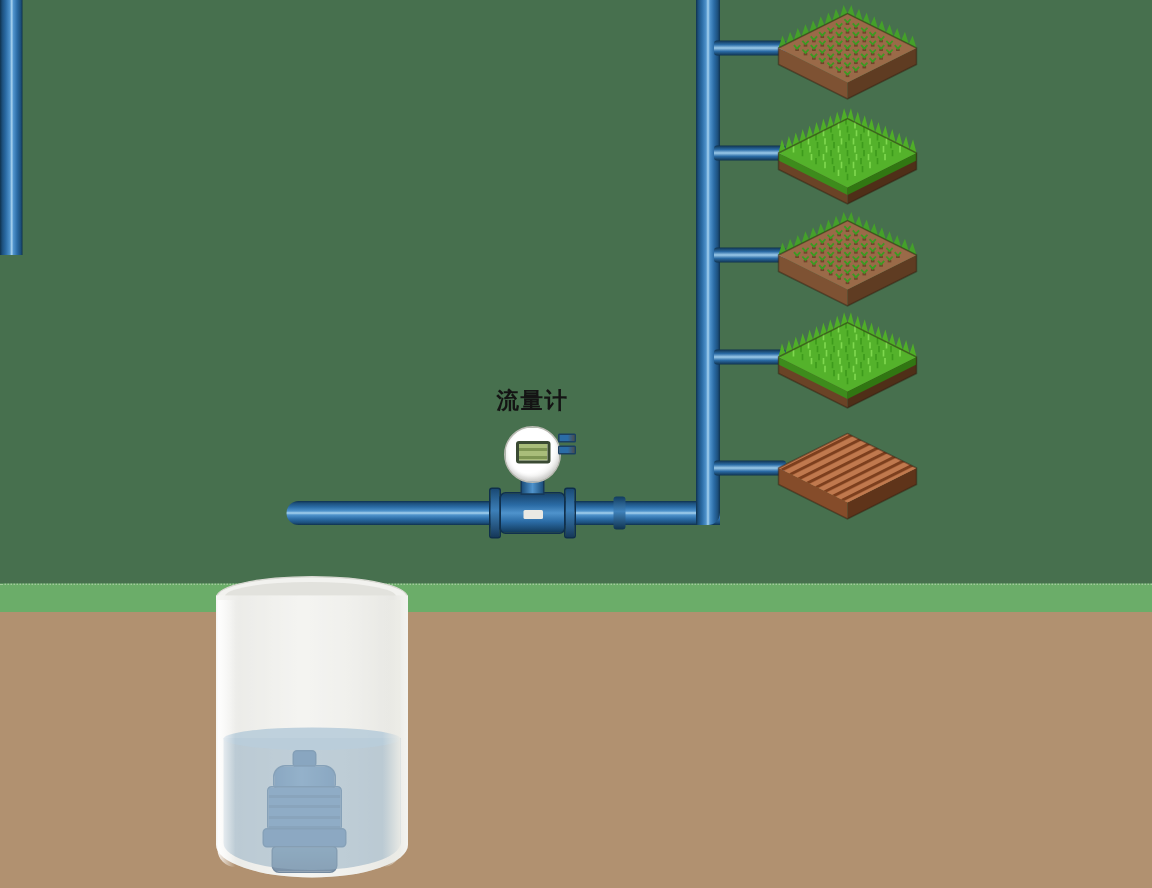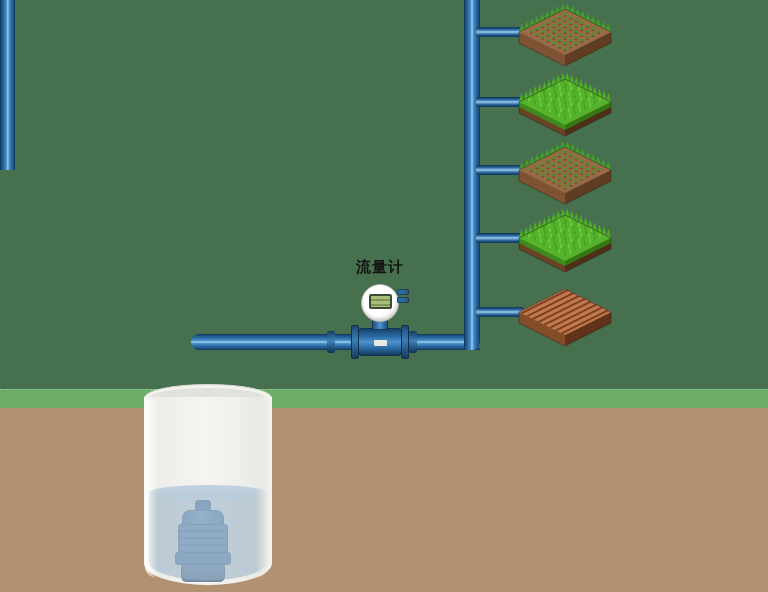--- a/index.html
+++ b/index.html
@@ -52,21 +52,21 @@
   .pump-cap{left:25px;top:2px;width:16px;height:12px;background:#35679f;border:1px solid #24507e;border-radius:3px;}
   .pump-shoulder{left:12px;top:12px;width:42px;height:16px;border-radius:8px 8px 3px 3px;border:1px solid #2a5584;
     background:linear-gradient(90deg,#3a6da5,#5c8fc2 45%,#3a6da5);}
   .pump-body{left:8px;top:26px;width:50px;height:30px;border-radius:3px;border:1px solid #2a5584;
     background:repeating-linear-gradient(180deg,#4a7db3 0 5px,#35618f 5px 7px);}
   .pump-band{left:5px;top:54px;width:56px;height:13px;background:#3f6fa5;border:1px solid #2a5584;border-radius:3px;}
   .pump-base{left:11px;top:66px;width:44px;height:18px;border-radius:3px 3px 5px 5px;border:1px solid #27496e;
     background:linear-gradient(180deg,#49779f,#33567c);}
 
   
-  #flow-meter{position:absolute;left:345px;top:258px;width:72px;height:104px;z-index:8;}
+  #flow-meter{position:absolute;left:320px;top:258px;width:72px;height:104px;z-index:8;}
   #flow-meter div{position:absolute;box-sizing:border-box;}
   .fm-label{left:-15px;top:0;width:100px;text-align:center;font-weight:bold;font-size:15px;color:#141414;letter-spacing:1px;}
   .fm-flange{top:67px;width:8px;height:34px;border-radius:2px;border:1px solid #0f2f4c;
     background:linear-gradient(180deg,#1a4a75,#3c7fb8 45%,#16395a);}
   .fm-neck{left:27px;top:59px;width:16px;height:13px;border:1px solid #16395a;
     background:linear-gradient(90deg,#1c4f7c,#4f93cc 50%,#1c4f7c);}
   .fm-body{left:13px;top:70px;width:44px;height:28px;border-radius:4px;border:1px solid #10304d;
     background:linear-gradient(180deg,#17436b,#2b6ca6 30%,#4f93cc 50%,#2b6ca6 72%,#123a5c);}
   .fm-chip{left:29px;top:82px;width:13px;height:6px;background:#e9e9e4;border-radius:1px;}
   .fm-head{left:16px;top:26px;width:38px;height:38px;border-radius:50%;border:1px solid #b9b9b2;

